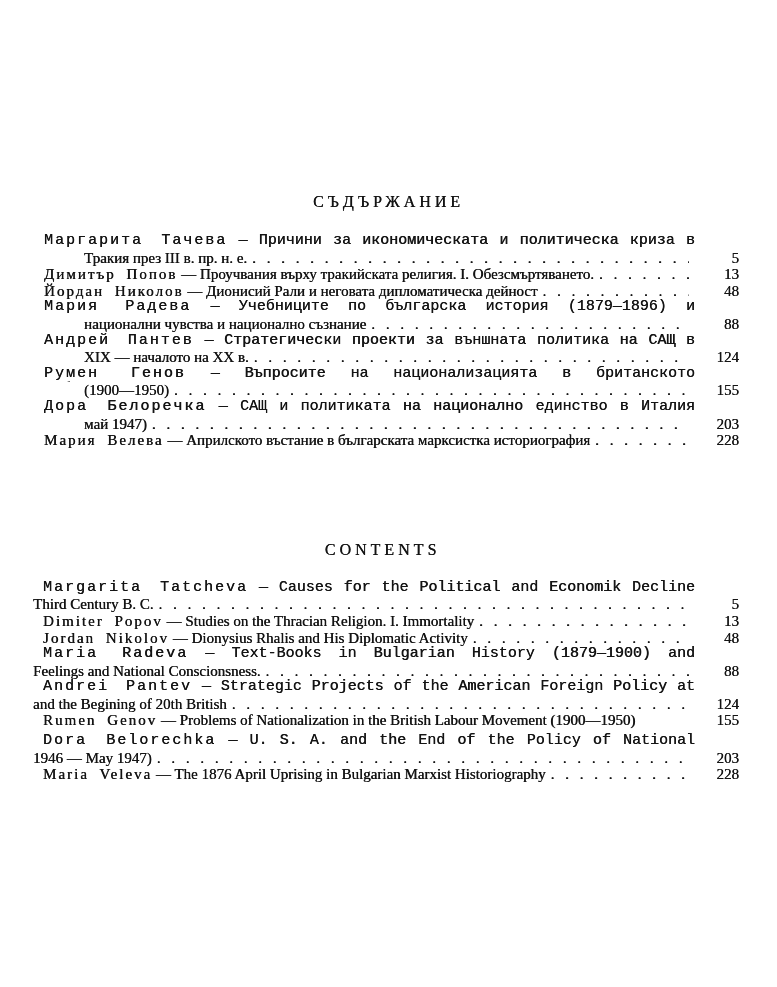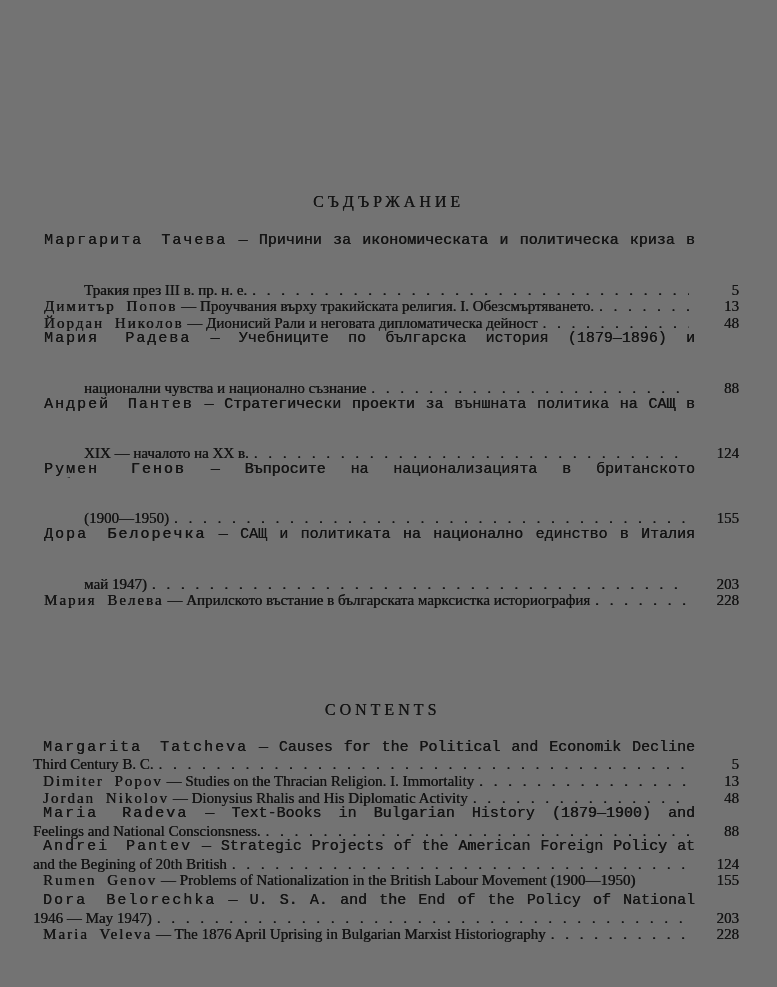--- a/index.html
+++ b/index.html
@@ -1,19 +1,19 @@
 <!DOCTYPE html>
 <html><head>
 <meta charset="utf-8">
 <style>
   html,body{margin:0;padding:0;background:#e8e8e8;}
   .page{
     position:relative;
     width:777px;height:987px;
-    background:#737373;
+    background:#ffffff;
     color:#141414;
     font-family:"Liberation Serif","DejaVu Serif",serif;
     font-size:15px;
     overflow:hidden;
     text-shadow:0.35px 0 0 currentColor; 
     box-sizing:border-box;
   }
   .sec{box-sizing:border-box;}
   .sec-heading{
     font-size:16px;
@@ -45,21 +45,21 @@
   .jline::after{content:"";display:inline-block;width:100%;}
 
   
   .row{
     display:flex;
     align-items:baseline;
     line-height:16.6px;
     height:16.6px;
   }
   .row .text{white-space:nowrap;}
-  .sec-bulgarian .row.cont{padding-left:40px;margin-top:32px;}
+  .sec-bulgarian .row.cont{padding-left:40px;}
   .sec-english  .first{padding-left:10px;} 
 
   .author{letter-spacing:2px;word-spacing:5px;}
   .sep{white-space:pre;}
 
   .dots{
     flex:1;
     overflow:hidden;
     white-space:nowrap;
     padding-left:5px;

